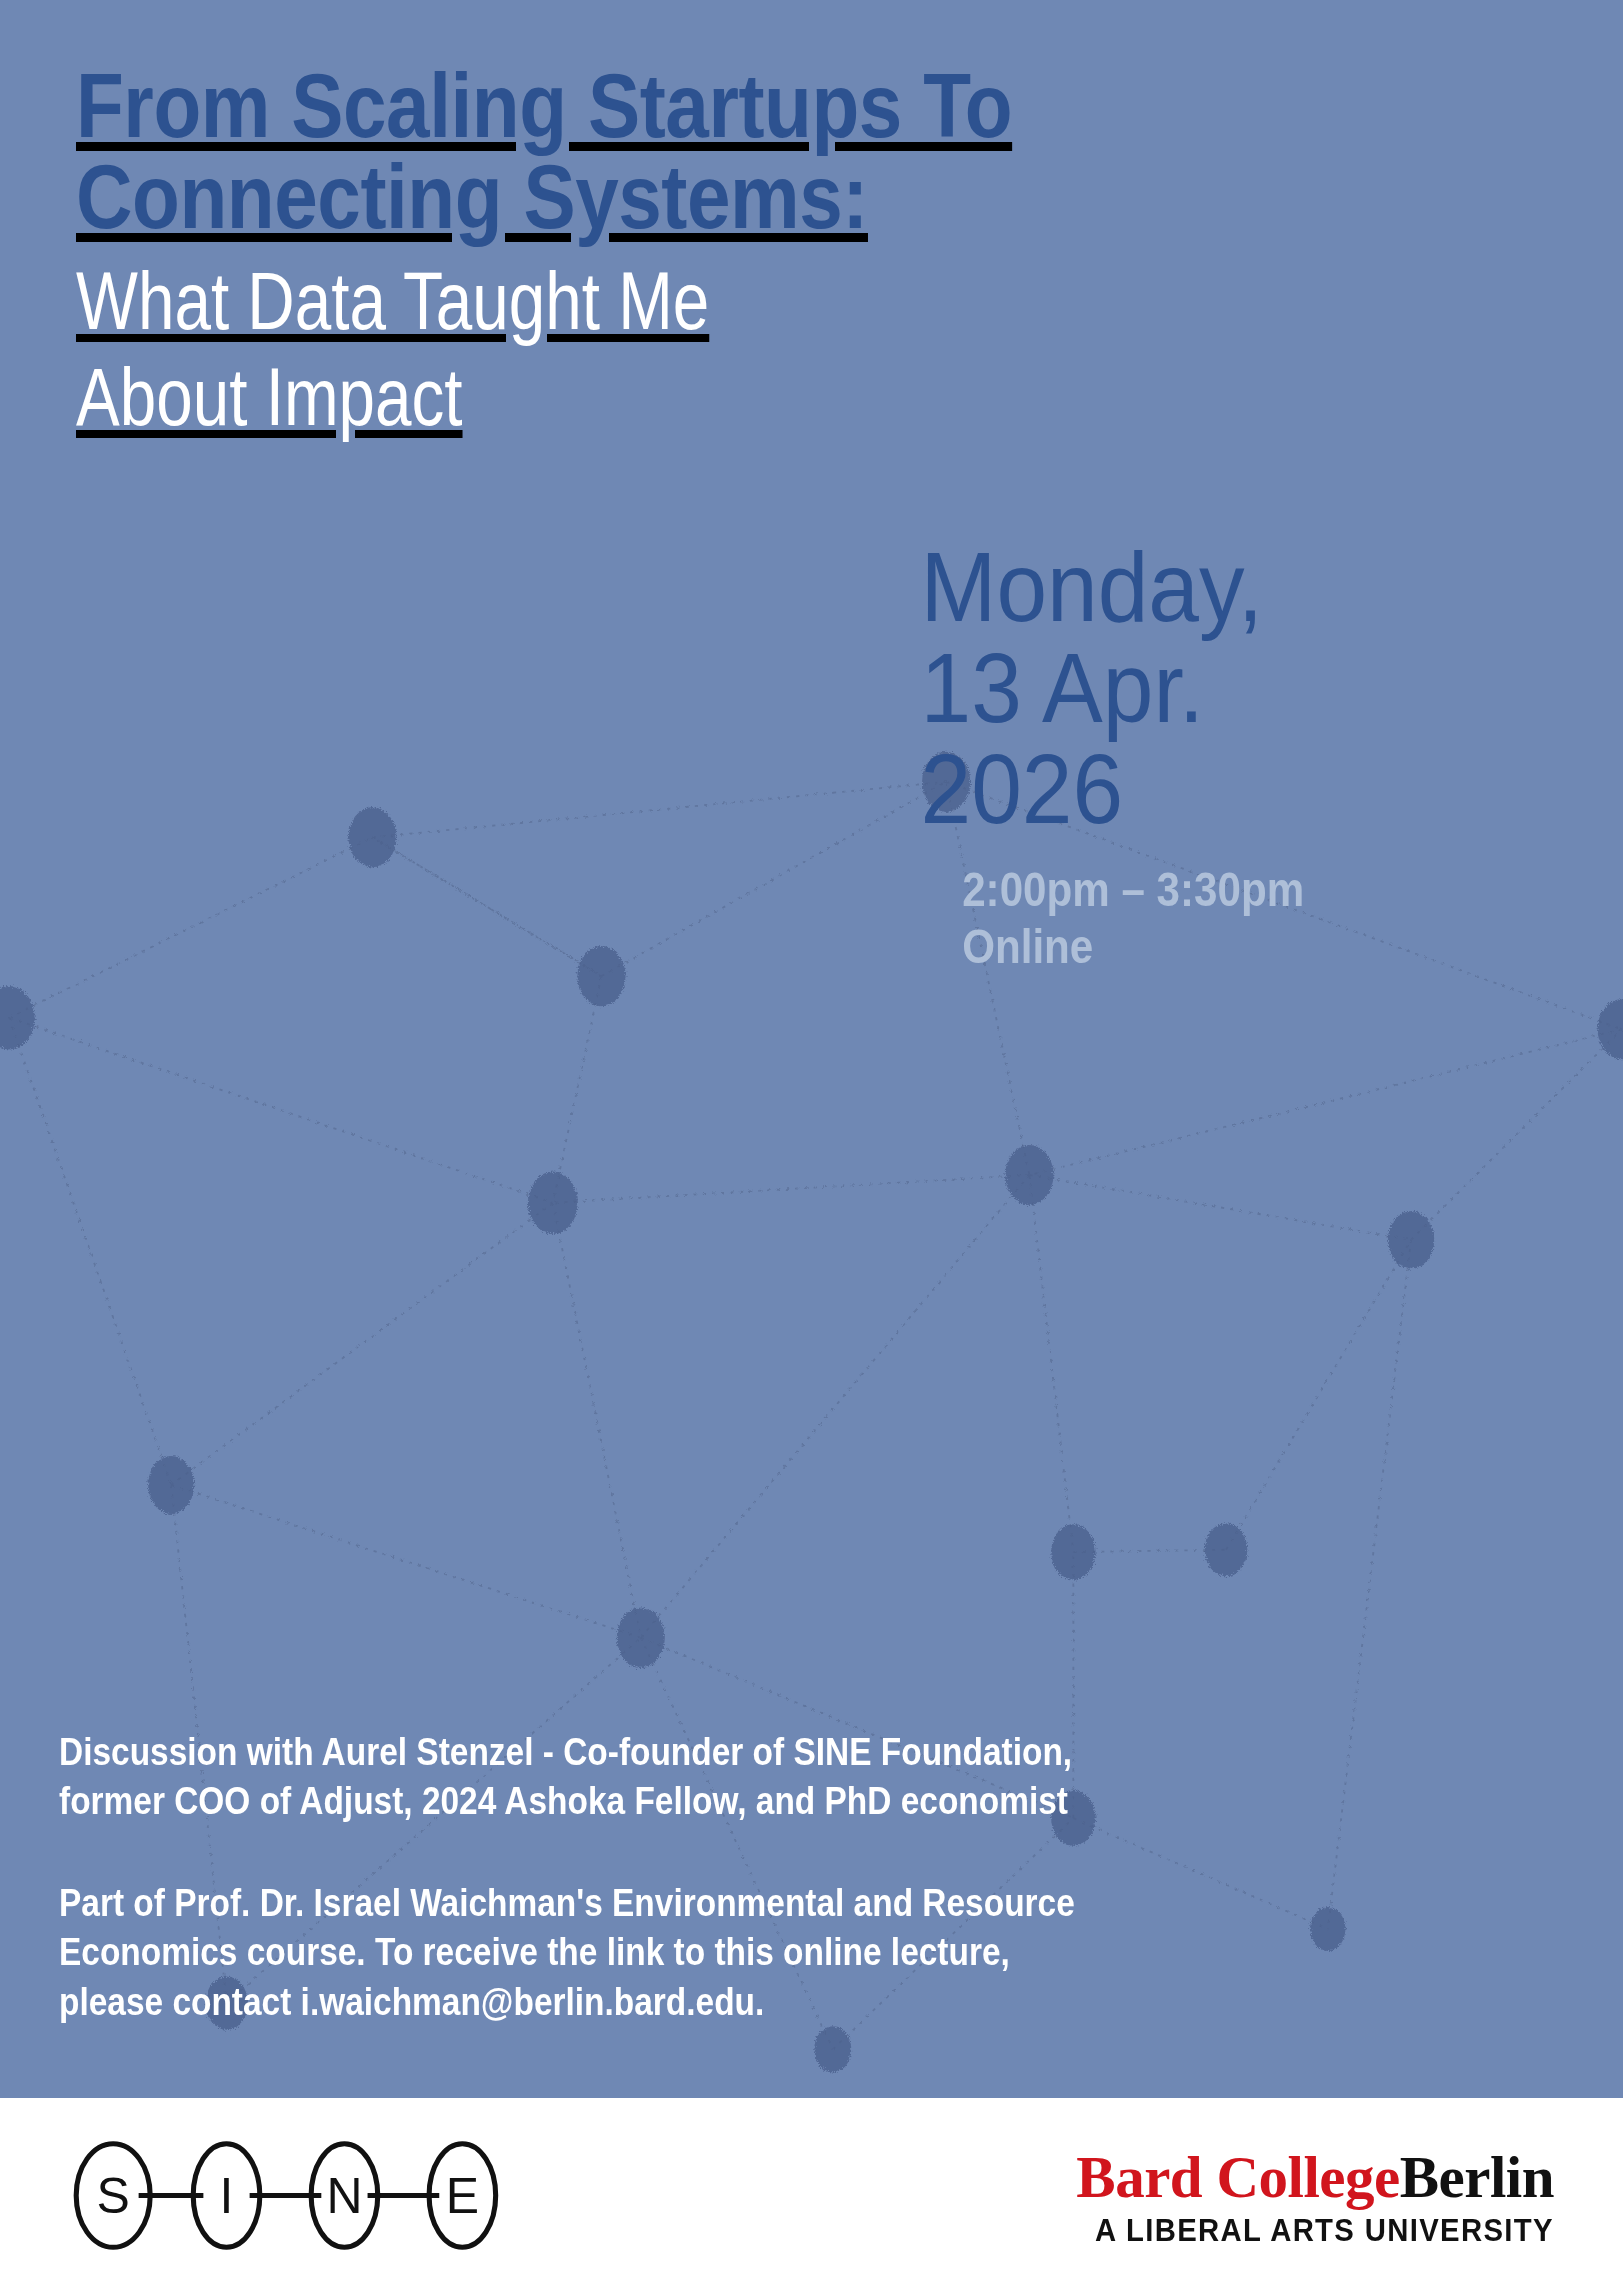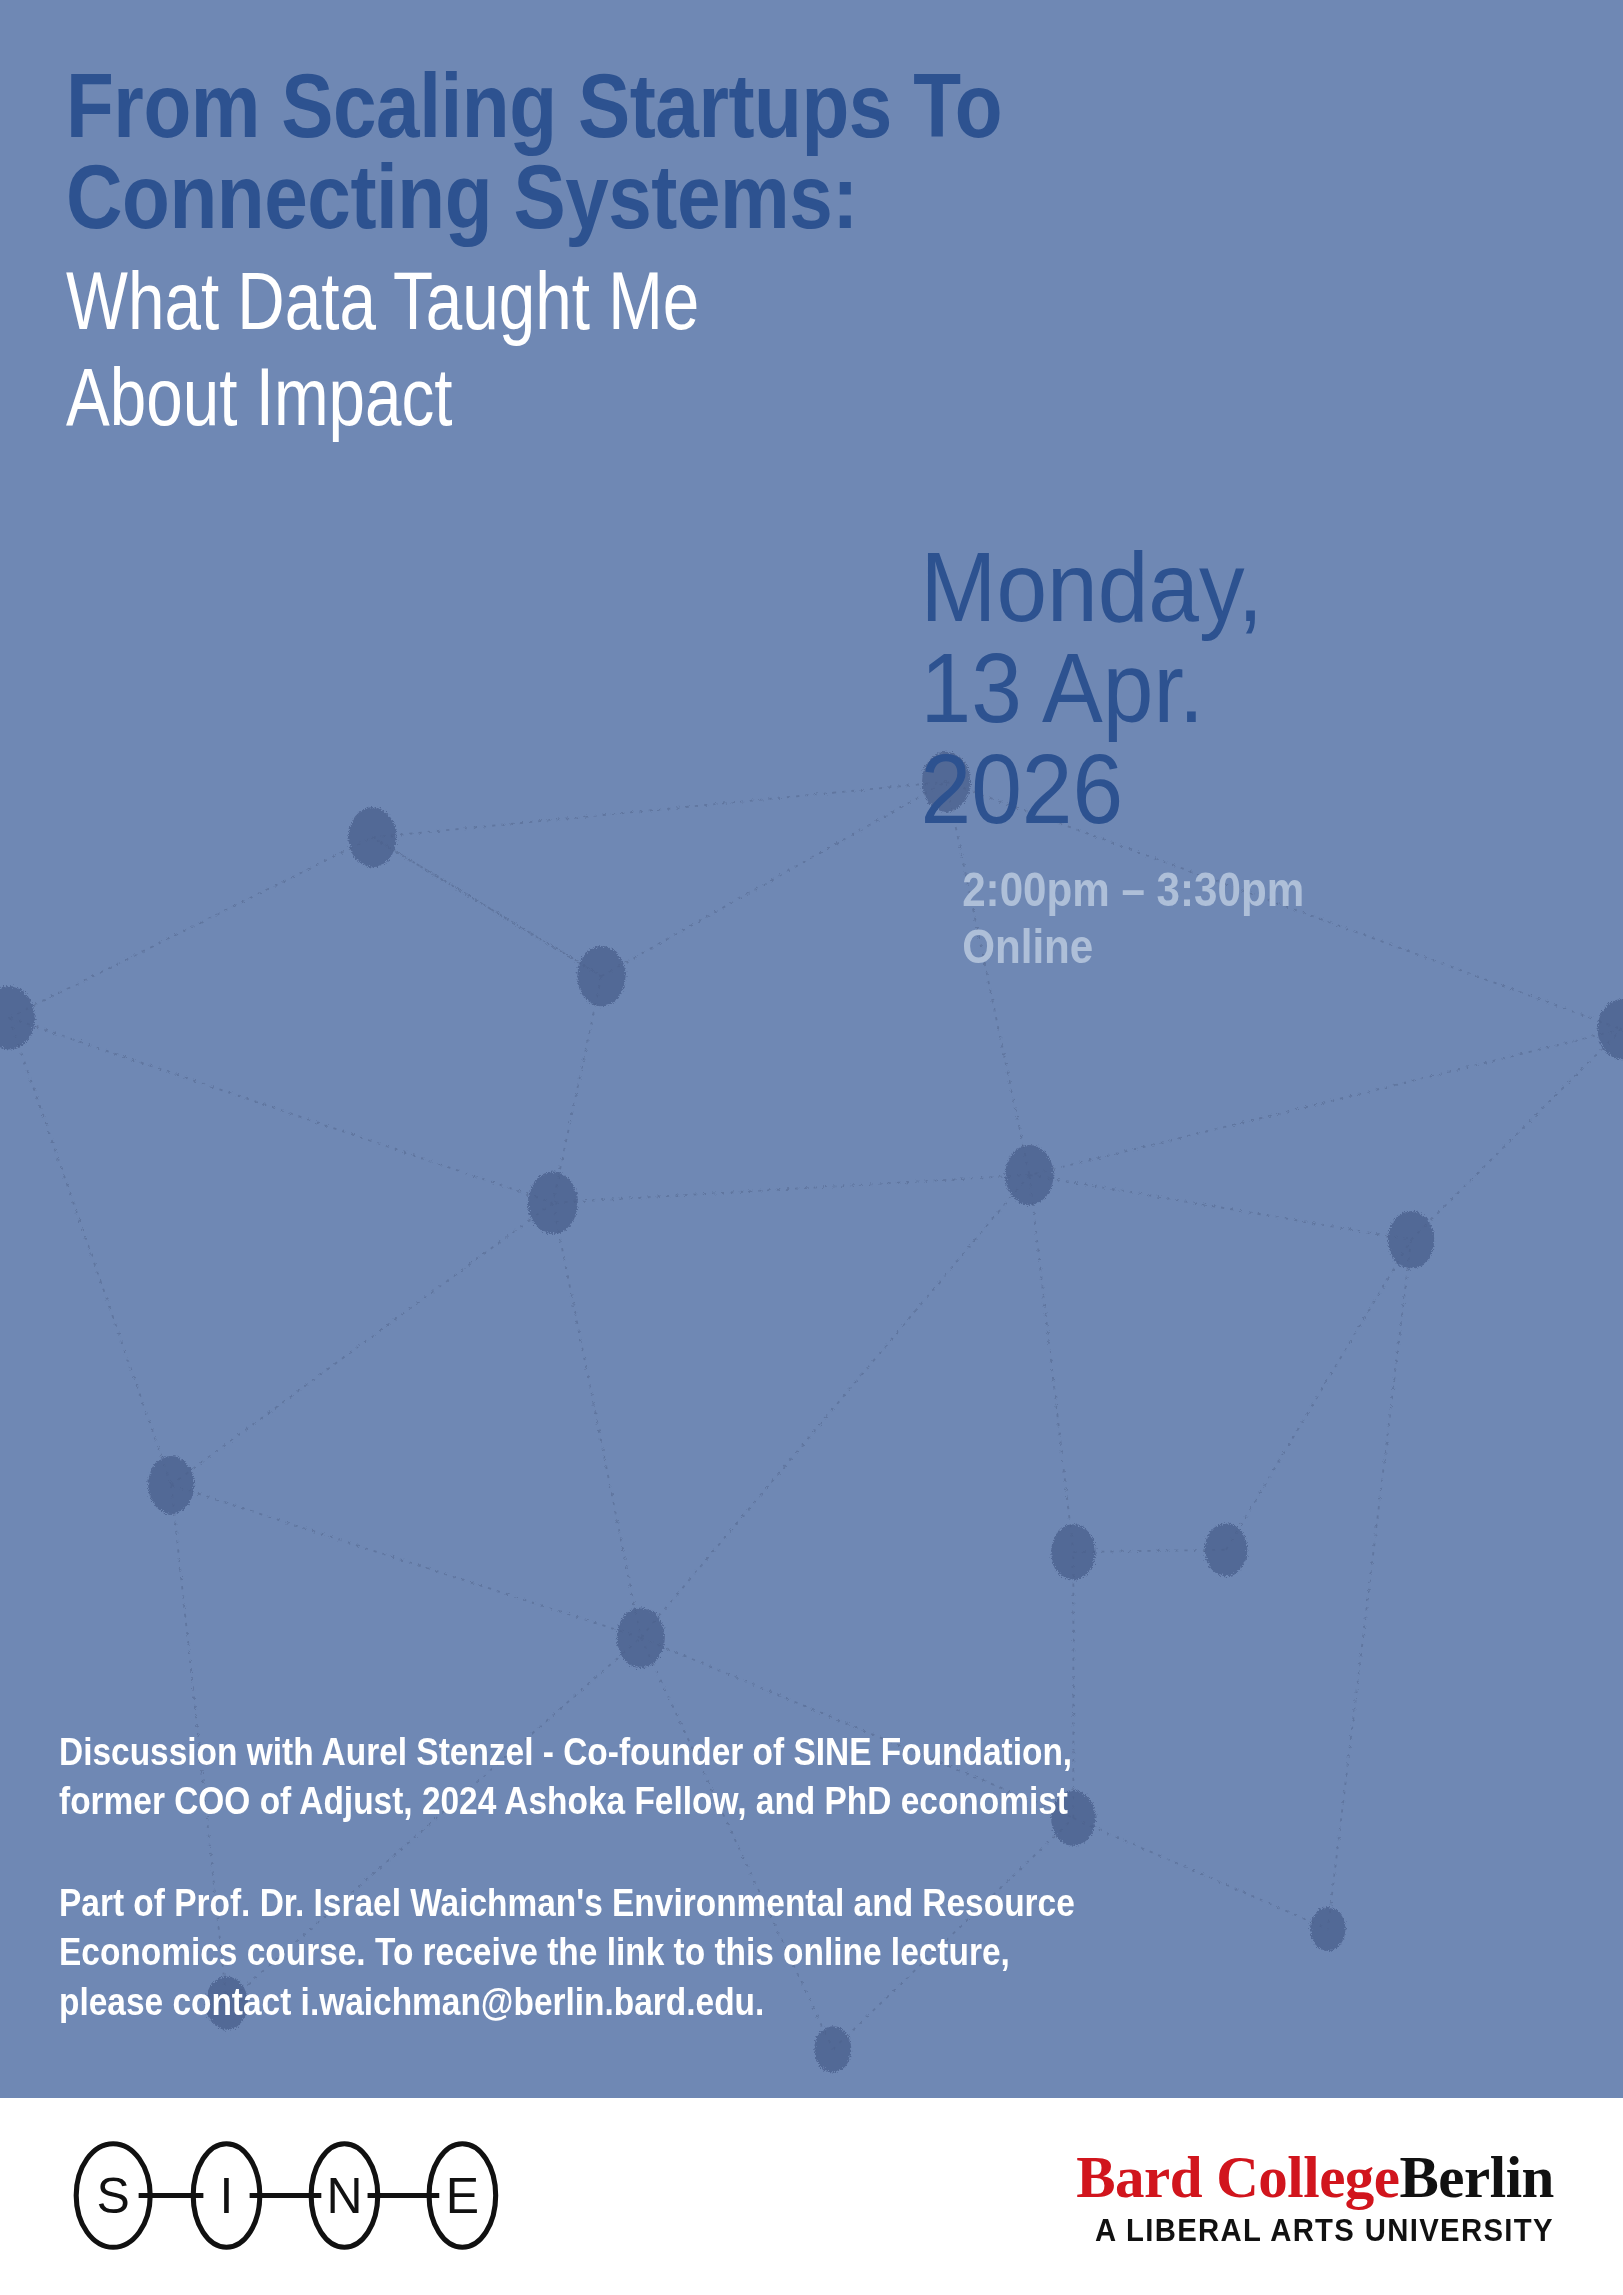--- a/index.html
+++ b/index.html
@@ -25,23 +25,24 @@
     position: absolute;
     inset: 0;
     width: 100%;
     height: 100%;
     pointer-events: none;
   }
 
   
   .headline-block {
     position: absolute;
-    left: 66px;
+    left: 76px;
     top: 60px;
     width: 1342px;
+    text-decoration: underline;
   }
   .title-line {
     font-family: "Liberation Sans Narrow", "Liberation Sans", sans-serif;
     font-weight: bold;
     font-size: 91px;
     line-height: 1.00;
     letter-spacing: -0.5px;
     color: #2d5290;
     transform: scaleX(0.86);
     transform-origin: left center;
@@ -130,21 +131,21 @@
     bottom: 0;
     height: 197px;
     background: #ffffff;
     display: flex;
     align-items: center;
     justify-content: space-between;
     padding: 0 69px;
     box-sizing: border-box;
   }
   #sine-logo { flex: 0 0 auto; }
-  #bard-logo { flex: 0 0 auto; text-align: left; line-height: 1; }
+  #bard-logo { flex: 0 0 auto; text-align: right; line-height: 1; }
 
   .bard-wordmark {
     font-family: "Liberation Serif", serif;
     font-weight: bold;
     font-size: 59px;
     letter-spacing: -0.5px;
     white-space: nowrap;
   }
   .bard-red { color: #d1151d; }
   .bard-black { color: #111111; }

